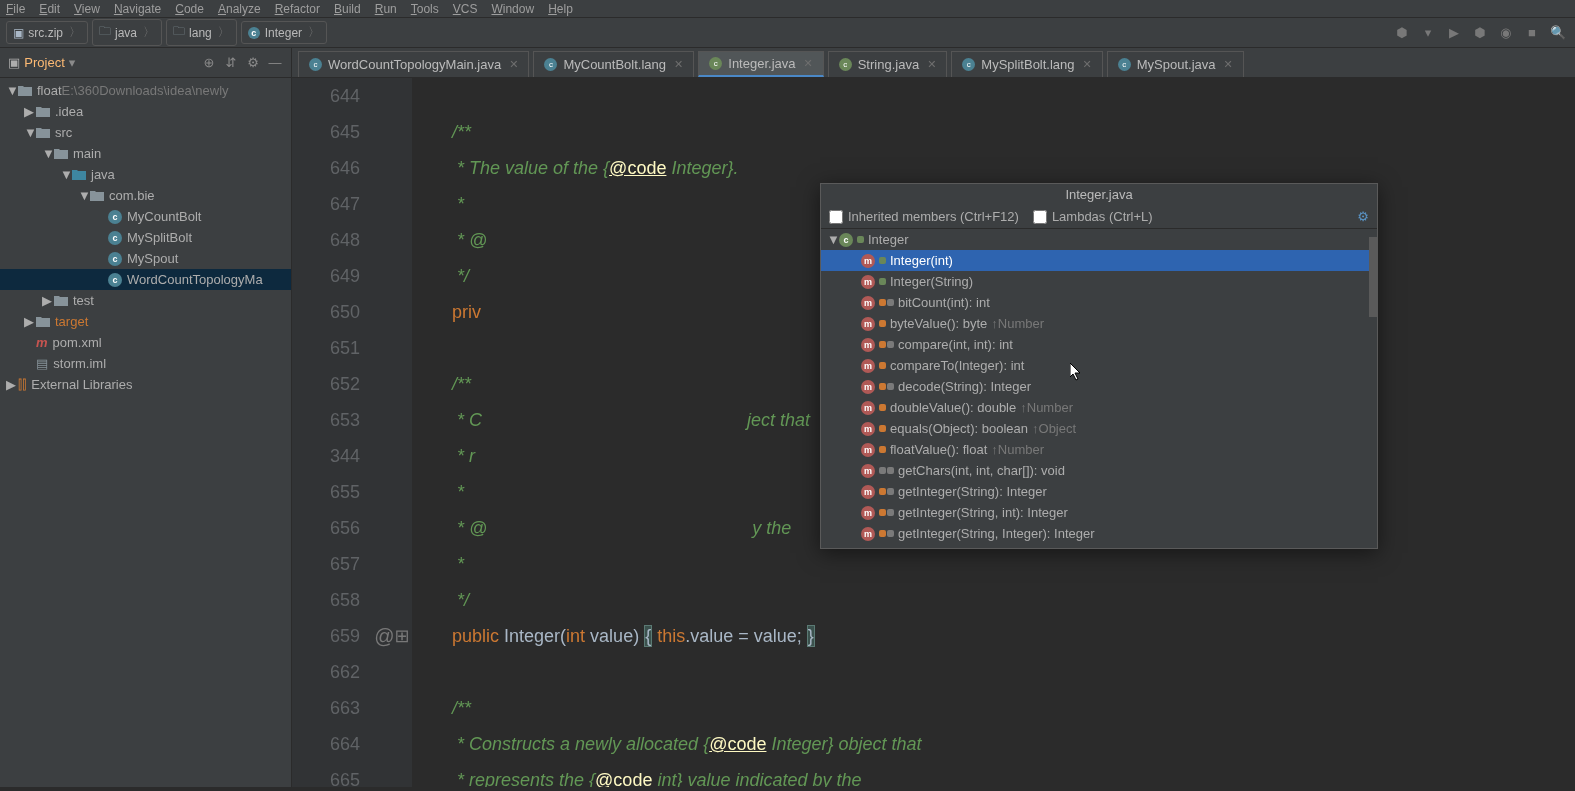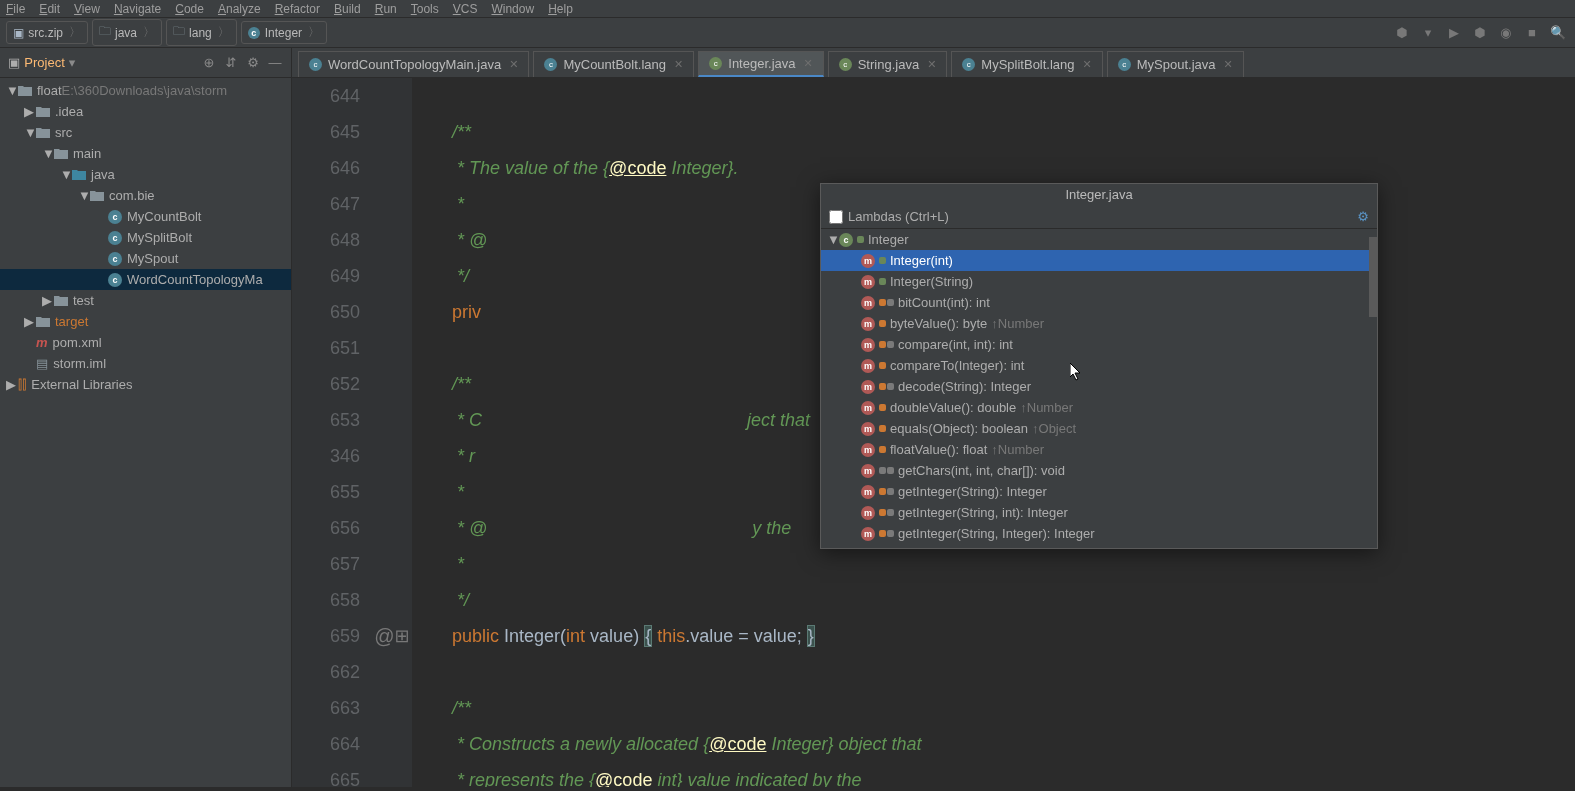--- a/index.html
+++ b/index.html
@@ -138,21 +138,21 @@
     <div class="tree">
         <div class="tree-row">
           <span class="indent" style="width:0px"></span>
           <span class="tri">▼</span>
           <span class="folder-ico">
             <svg viewBox="0 0 14 12">
               <path fill="#87939a" d="M0 1h5l1 1h8v9H0z"></path>
             </svg>
           </span>
           <span>float</span>
-          <span style="color:#787878"> E:\360Downloads\java\storm</span>
+          <span style="color:#787878"> E:\360Downloads\idea\newly</span>
         </div>
         <div class="tree-row">
           <span class="indent" style="width:18px"></span>
           <span class="tri">▶</span>
           <span class="folder-ico">
             <svg viewBox="0 0 14 12">
               <path fill="#87939a" d="M0 1h5l1 1h8v9H0z"></path>
             </svg>
           </span>
           <span>.idea</span>
@@ -300,21 +300,21 @@
           <div>644</div>
           <div>645</div>
           <div>646</div>
           <div>647</div>
           <div>648</div>
           <div>649</div>
           <div>650</div>
           <div>651</div>
           <div>652</div>
           <div>653</div>
-          <div>346</div>
+          <div>344</div>
           <div>655</div>
           <div>656</div>
           <div>657</div>
           <div>658</div>
           <div>659</div>
           <div>662</div>
           <div>663</div>
           <div>664</div>
           <div>665</div>
         </div>
@@ -344,20 +344,24 @@
           <div class="mark"></div>
         </div>
       <div class="code"><div class="row"><span class=""></span></div><div class="row"><span class="c-doc">    /**</span></div><div class="row"><span class="c-doc">     * The value of the {</span><span class="c-doclink">@code</span><span class="c-doc"> Integer}.</span></div><div class="row"><span class="c-doc">     *</span></div><div class="row"><span class="c-doc">     * @</span></div><div class="row"><span class="c-doc">     */</span></div><div class="row"><span class="">    </span><span class="c-kw">priv</span></div><div class="row"><span class=""></span></div><div class="row"><span class="c-doc">    /**</span></div><div class="row"><span class="c-doc">     * C</span><span class="">                                                     </span><span class="c-doc">ject that</span></div><div class="row"><span class="c-doc">     * r</span></div><div class="row"><span class="c-doc">     *</span></div><div class="row"><span class="c-doc">     * @</span><span class="">                                                     </span><span class="c-doc">y the</span></div><div class="row"><span class="c-doc">     *</span></div><div class="row"><span class="c-doc">     */</span></div><div class="row"><span class="">    </span><span class="c-kw">public</span><span class=""> Integer</span><span class="">(</span><span class="c-kw">int</span><span class=""> value</span><span class="">) </span><span class="hl-brace">{</span><span class=""> </span><span class="c-kw">this</span><span class="">.value = value; </span><span class="hl-brace">}</span></div><div class="row"><span class=""></span></div><div class="row"><span class="c-doc">    /**</span></div><div class="row"><span class="c-doc">     * Constructs a newly allocated {</span><span class="c-doclink">@code</span><span class="c-doc"> Integer} object that</span></div><div class="row"><span class="c-doc">     * represents the {</span><span class="c-doclink">@code</span><span class="c-doc"> int} value indicated by the</span></div></div>
     </div>
 
     <div class="structure-pop">
       <div class="pop-title">Integer.java</div>
       <div class="pop-opts">
           <label>
             <input type="checkbox" style="">
+            <span>Inherited members (Ctrl+F12)</span>
+          </label>
+          <label>
+            <input type="checkbox" style="">
             <span>Lambdas (Ctrl+L)</span>
           </label>
           <span class="gear">⚙</span>
         </div>
       <div class="pop-list">
         <div class="pop-scroll">
             <div class="thumb"></div>
           </div>
       <div class="pop-row">
             <span class="tri">▼</span>

